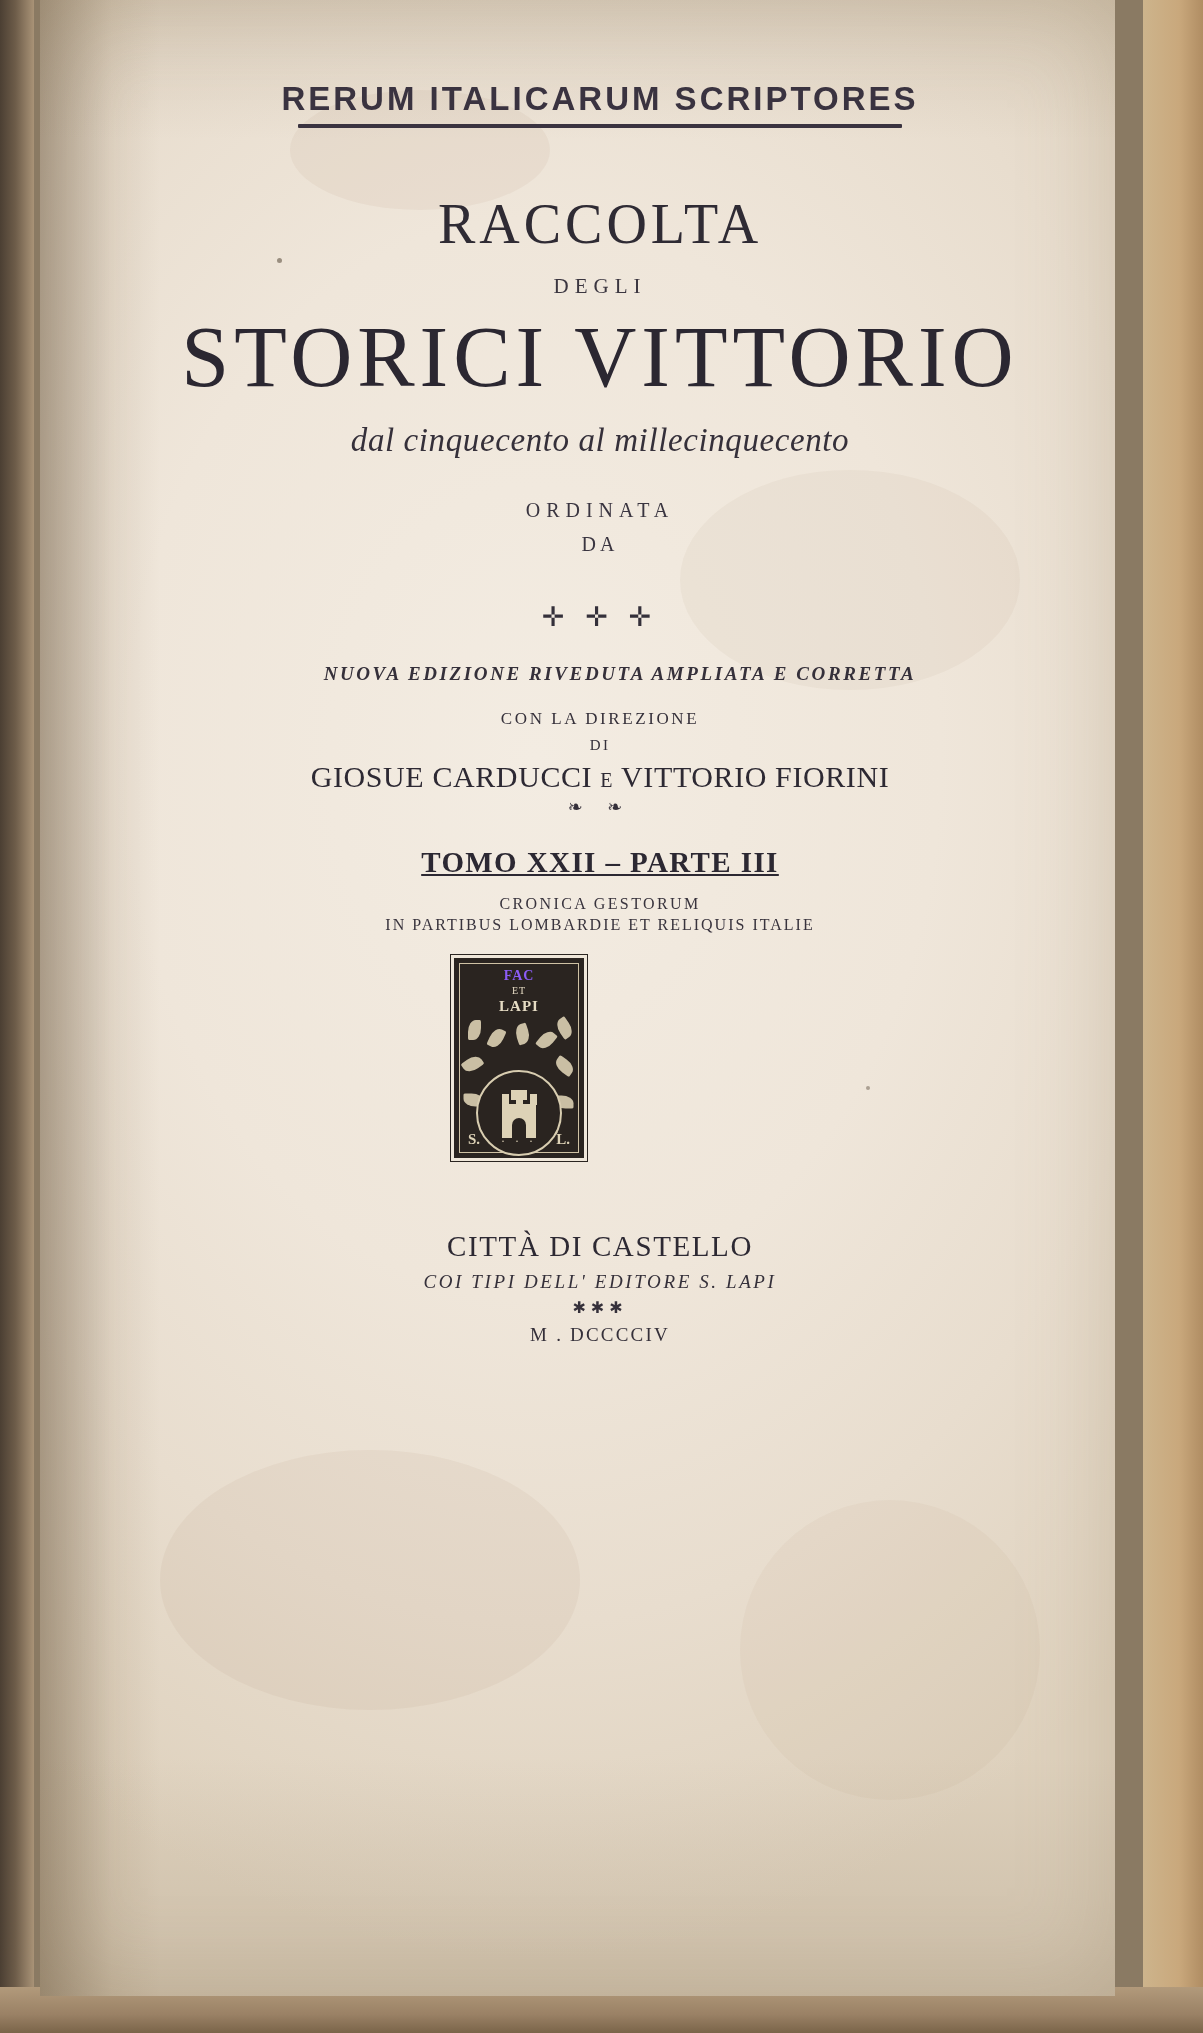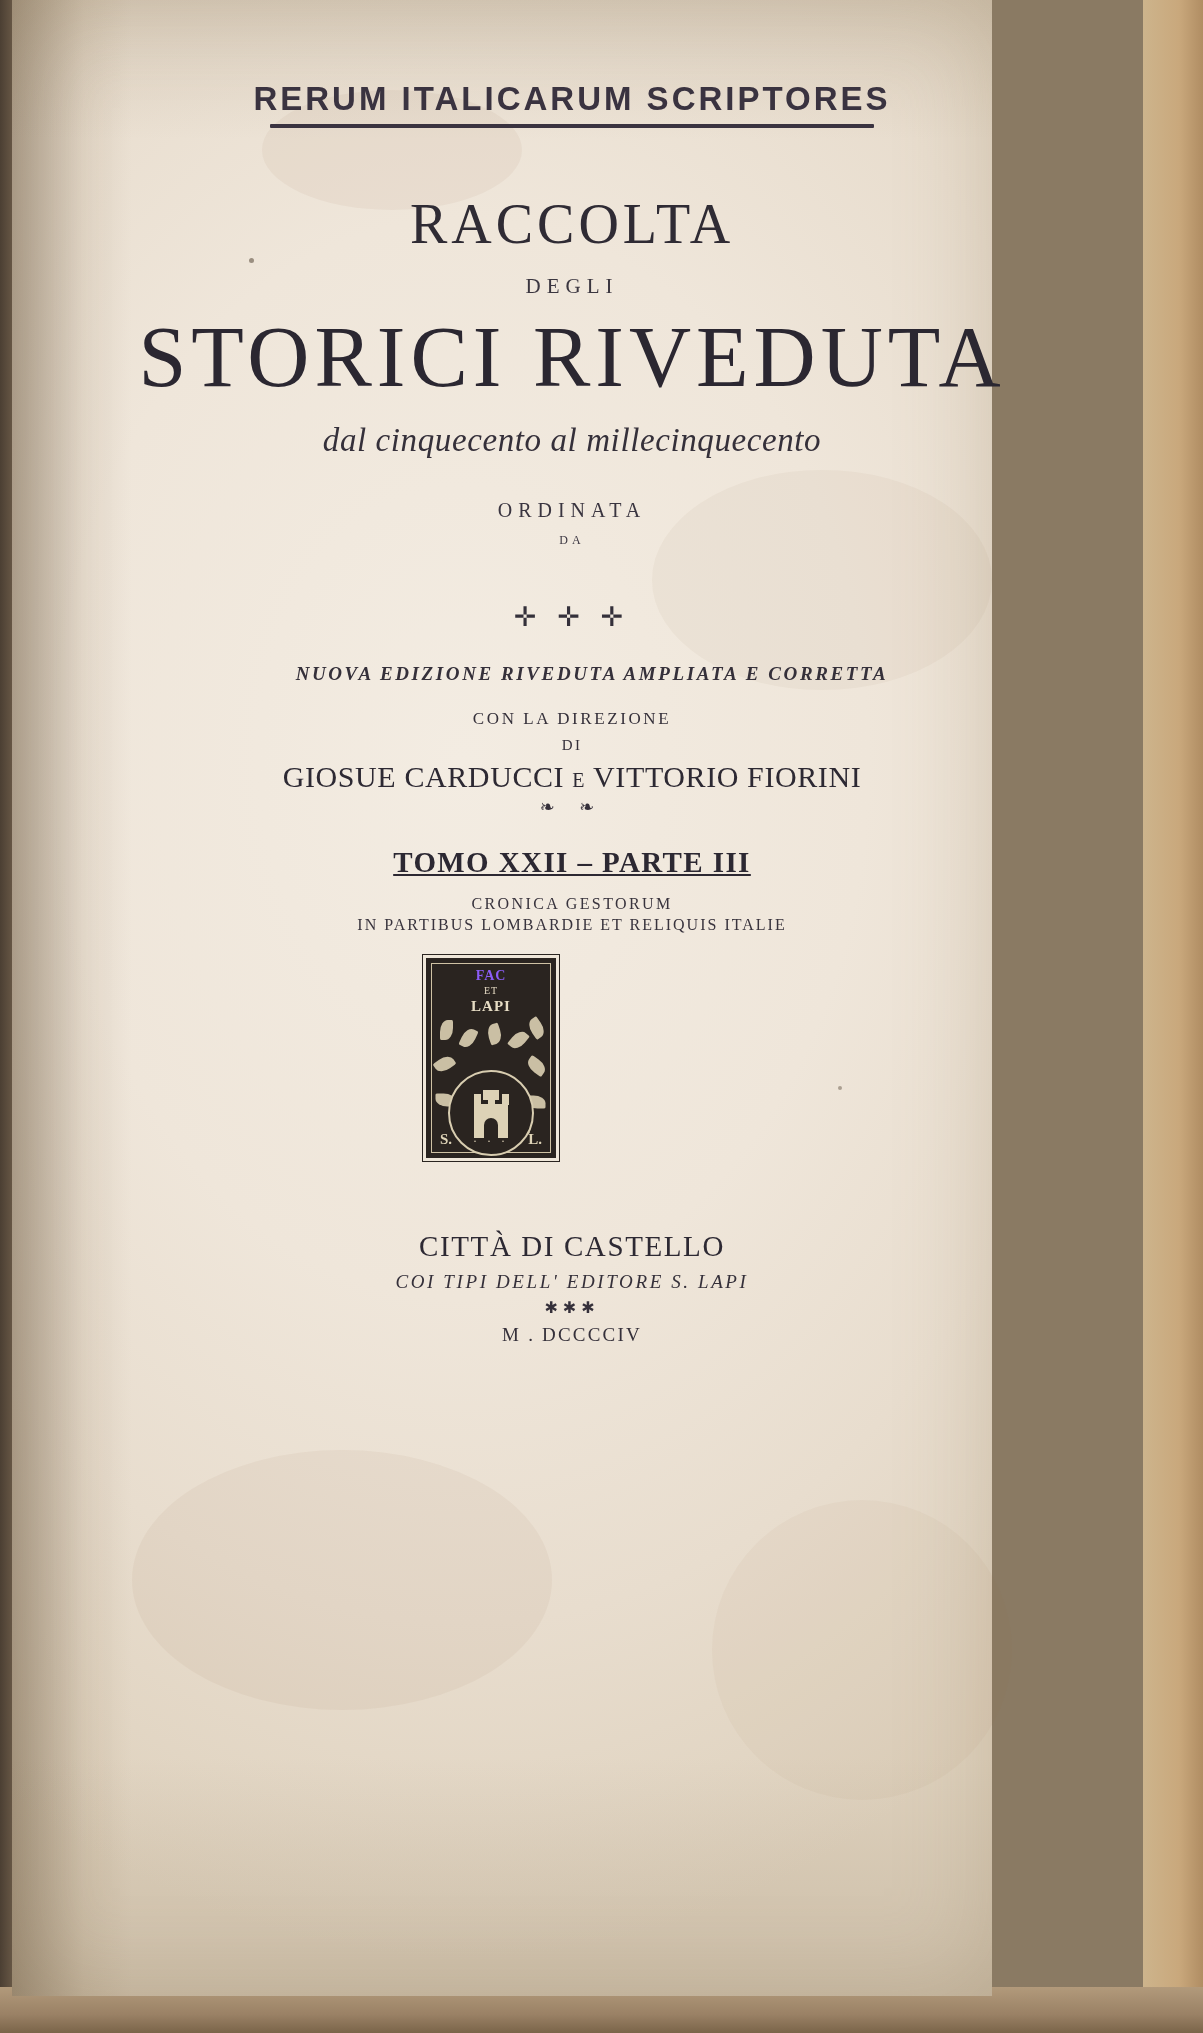--- a/index.html
+++ b/index.html
@@ -38,23 +38,23 @@
   #table-bottom {
     position: absolute;
     left: 0; bottom: 0;
     width: 1203px; height: 46px;
     background: linear-gradient(to bottom, #b29a7b 0%, #9a8165 60%, #7a6449 100%);
   }
 
   
   #paper {
     position: absolute;
-    left: 12px;
+    left: 40px;
     top: 0;
-    width: 980px;
+    width: 1075px;
     height: 1996px;
     background:
       radial-gradient(ellipse 900px 1200px at 46% 38%, #f3ece2 0%, #efe6da 45%, #e8ddce 72%, #ded1bd 100%);
     box-shadow: inset 0 0 90px rgba(160,140,110,0.35);
   }
   
   #paper-spine-shade {
     position: absolute;
     left: 0; top: 0;
     width: 120px; height: 100%;
@@ -134,21 +134,21 @@
     color: #35303a;
   }
   #ordinata {
     position: absolute; left: 0; right: 0; top: 500px;
     font-size: 20px;
     letter-spacing: 6px;
     color: #3a3540;
   }
   #da {
     position: absolute; left: 0; right: 0; top: 534px;
-    font-size: 12px;
+    font-size: 20px;
     letter-spacing: 4px;
     color: #3a3540;
   }
   #muratori {
     position: absolute; left: 0; right: 0; top: 552px;
     font-size: 47px;
     letter-spacing: 2px;
     color: #2c2832;
   }
   #crosses {
@@ -389,21 +389,21 @@
 
     <div id="type-block">
 
       <div id="series-header">
         <div id="series-title" class="line">RERUM ITALICARUM SCRIPTORES</div>
         <div id="series-rule"></div>
       </div>
 
       <div id="raccolta" class="line">RACCOLTA</div>
       <div id="degli" class="line">DEGLI</div>
-      <div id="main-title" class="line">STORICI RIVEDUTA</div>
+      <div id="main-title" class="line">STORICI VITTORIO</div>
       <div id="ordinata" class="line">ORDINATA</div>
 
       <div id="subtitle-italic" class="line">dal cinquecento al millecinquecento</div>
       <div id="da" class="line">DA</div>
       <div id="crosses" class="line">✛ ✛ ✛</div>
 
       <div id="edition-note" class="line">NUOVA EDIZIONE RIVEDUTA AMPLIATA E CORRETTA</div>
       <div id="direzione" class="line">CON LA DIREZIONE</div>
       <div id="di" class="line">DI</div>
       <div id="editors" class="line">

